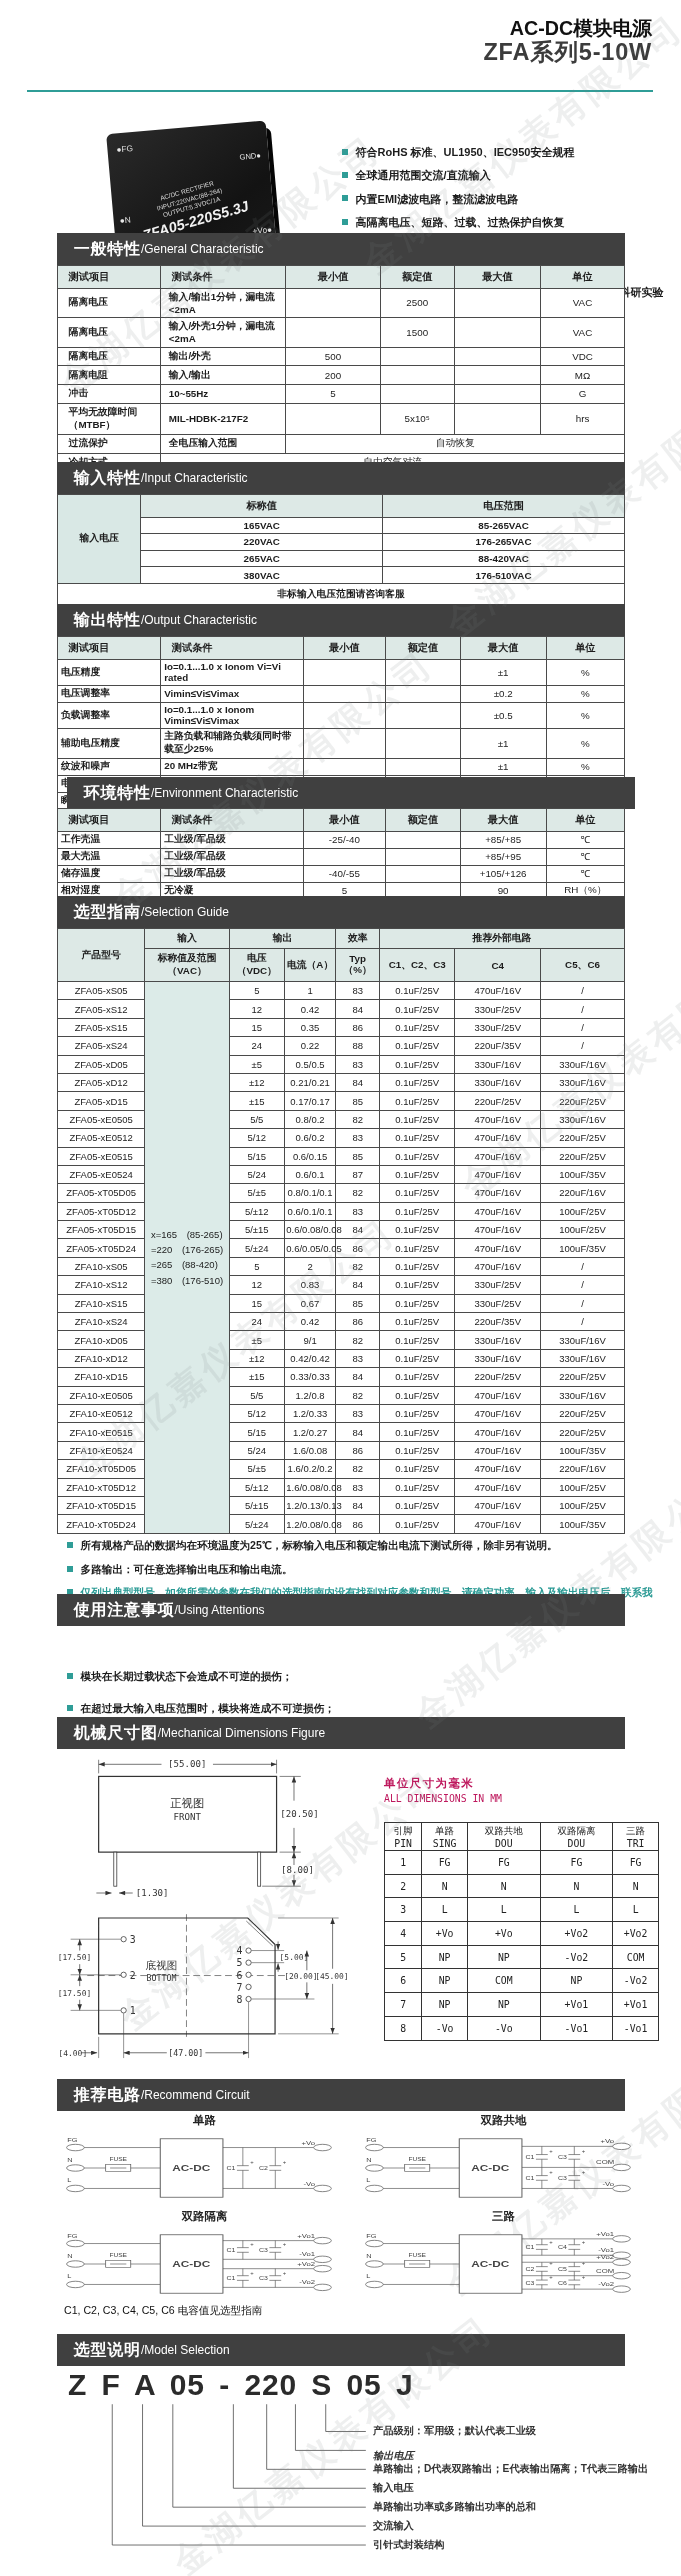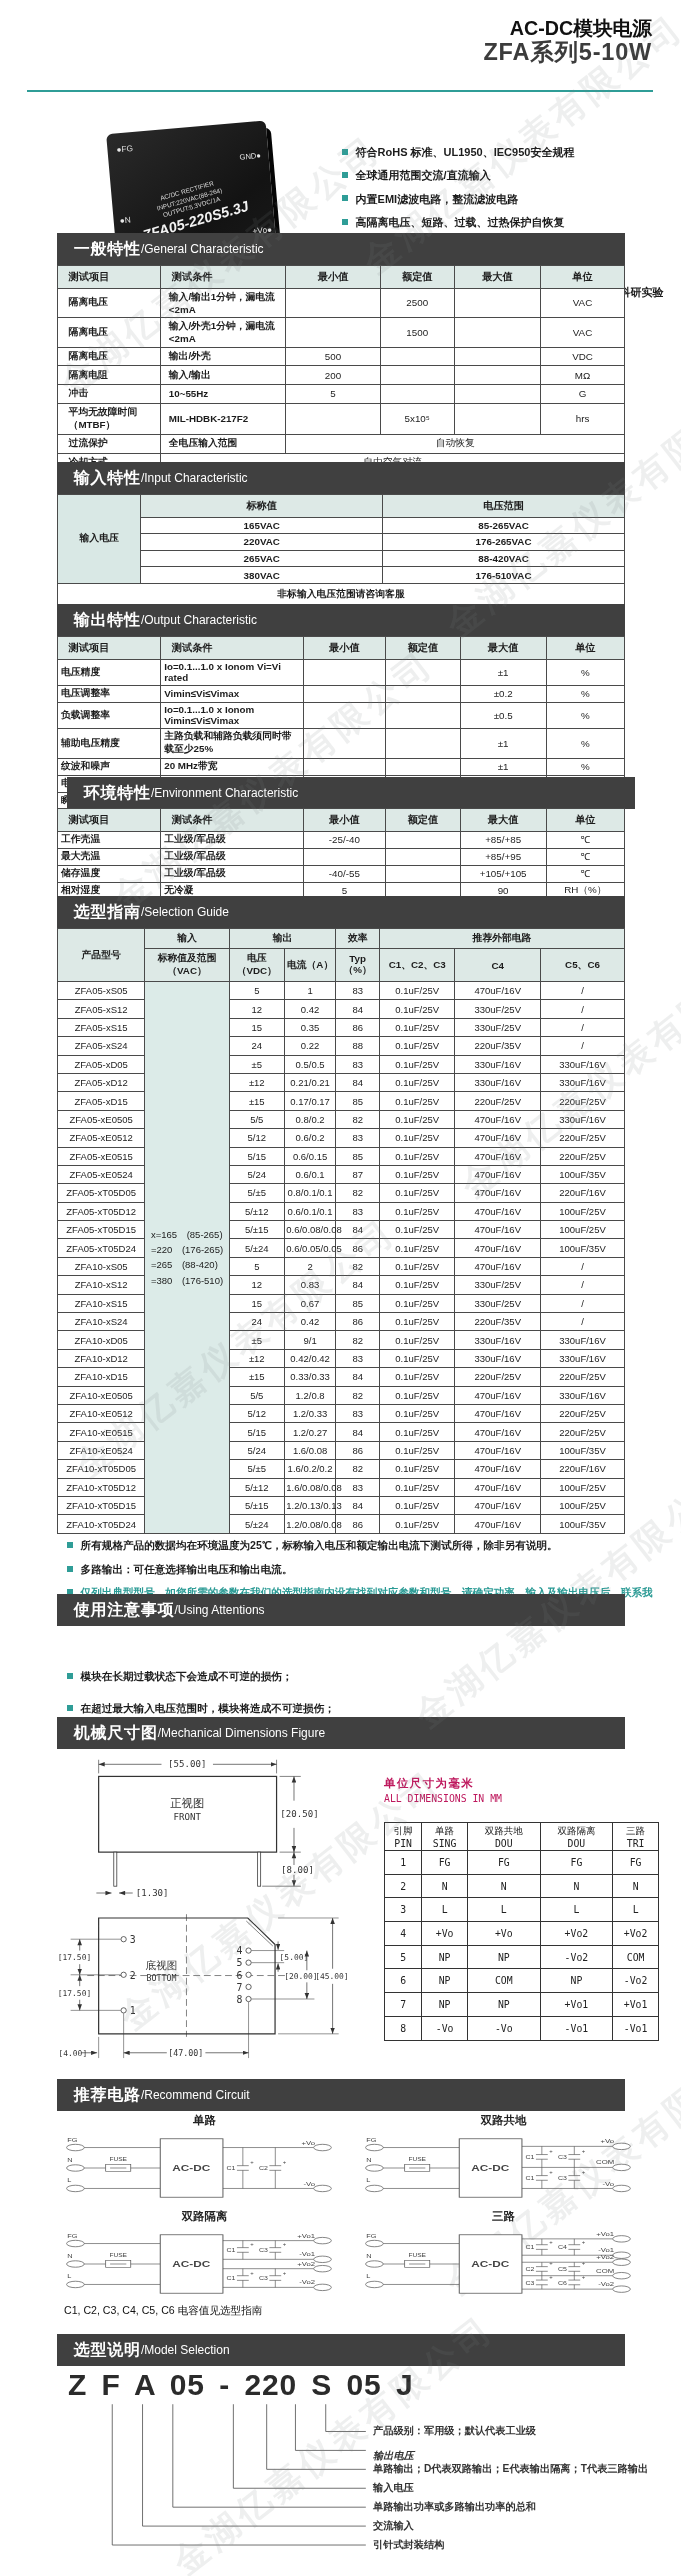--- a/index.html
+++ b/index.html
@@ -382,21 +382,21 @@
         <td></td>
         <td></td>
         <td>+85/+95</td>
         <td>℃</td>
       </tr>
       <tr>
         <td class="c-item">储存温度</td>
         <td class="c-cond">工业级/军品级</td>
         <td>-40/-55</td>
         <td></td>
-        <td>+105/+105</td>
+        <td>+105/+126</td>
         <td>℃</td>
       </tr>
       <tr>
         <td class="c-item">相对湿度</td>
         <td class="c-cond">无冷凝</td>
         <td>5</td>
         <td></td>
         <td>90</td>
         <td>RH（%）</td>
       </tr>

